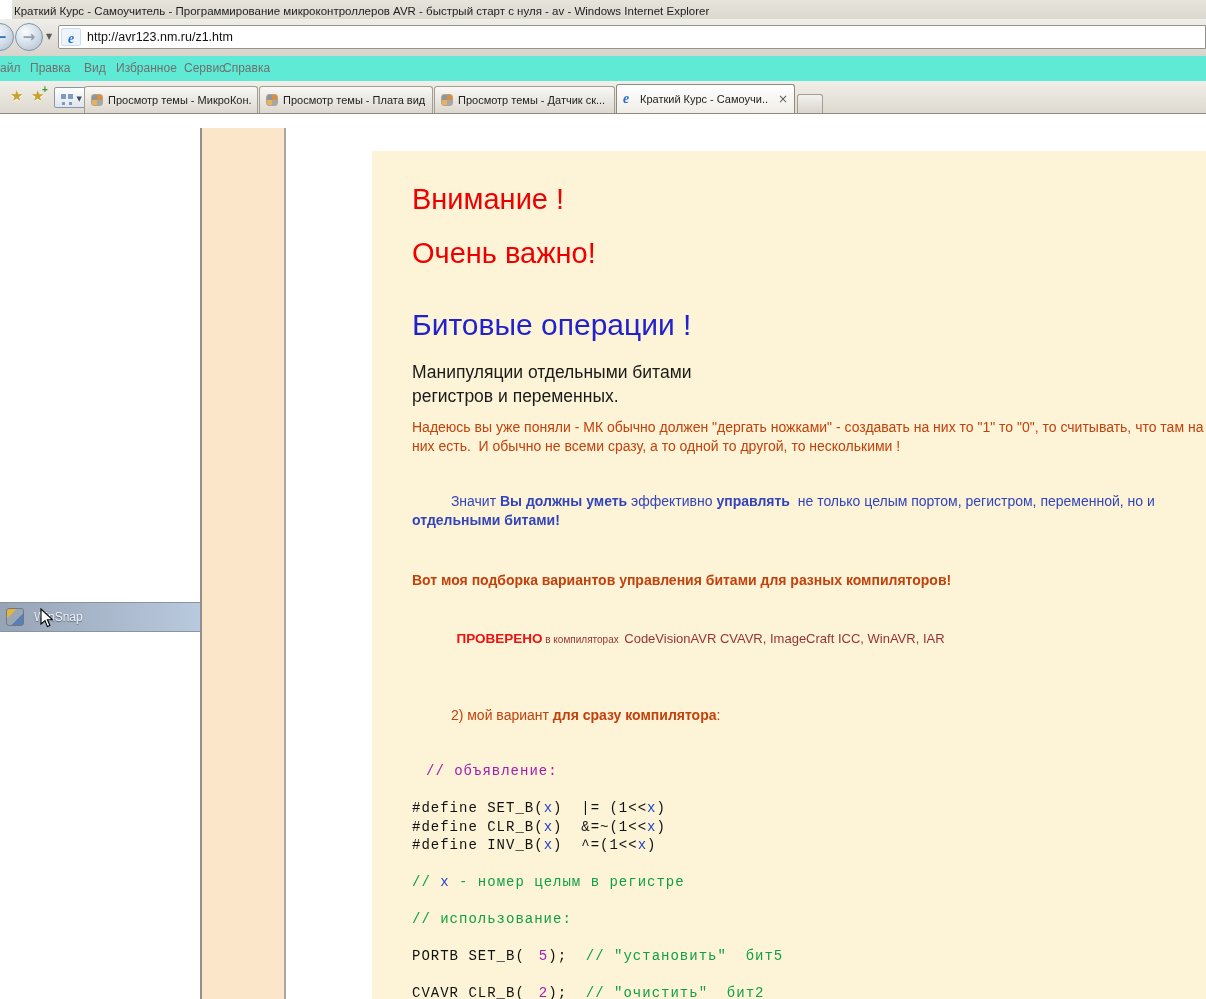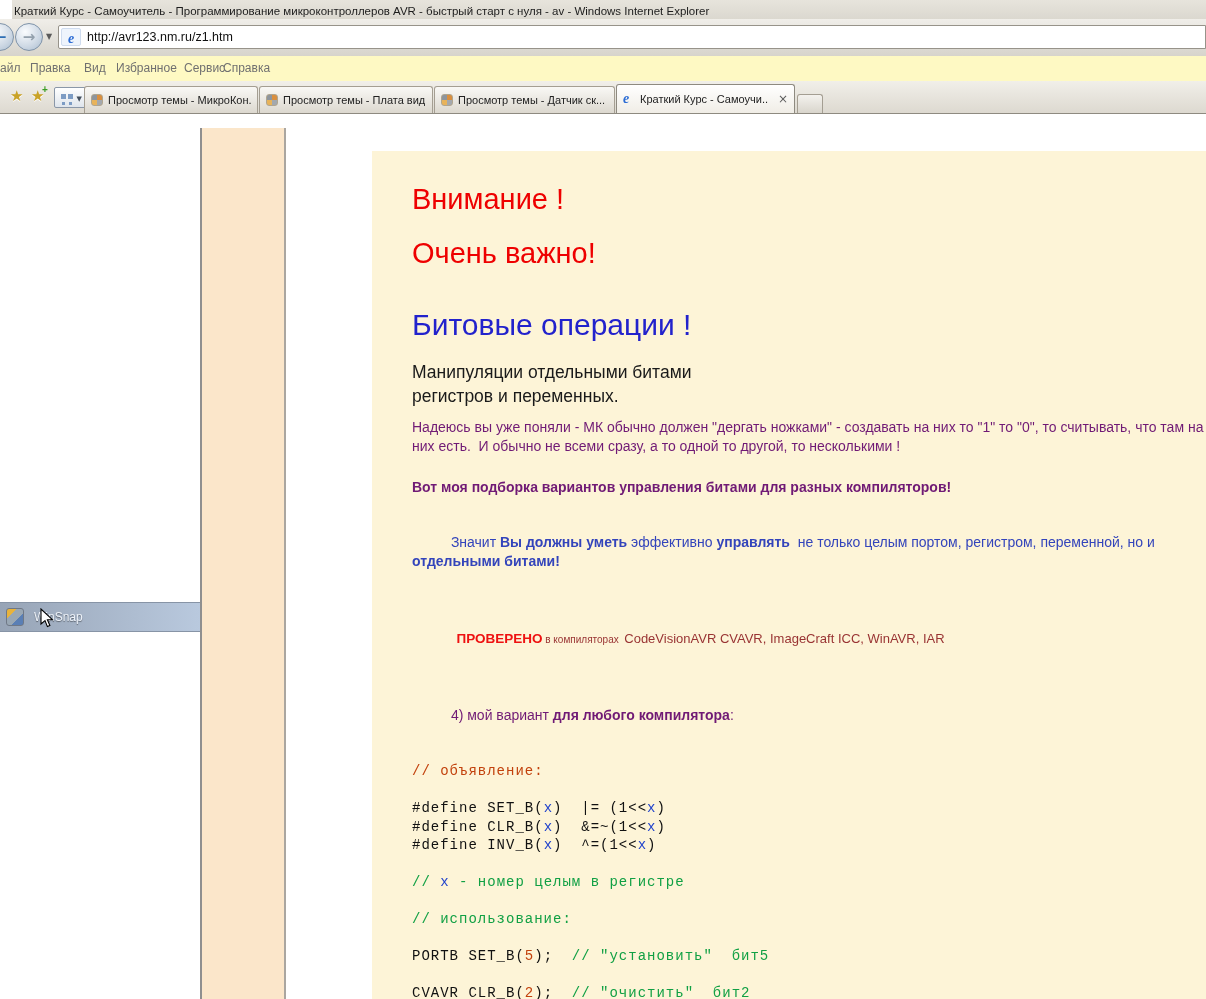--- a/index.html
+++ b/index.html
@@ -28,21 +28,21 @@
   .addr { position:absolute; left:58px; top:6px; right:0; height:24px; background:#fff;
     border:1px solid #97938a; border-radius:2px 0 0 2px; }
   .fav { position:absolute; left:2px; top:2px; width:20px; height:18px; background:#eef4fc;
     border:1px solid #cfdcef; border-radius:2px; text-align:center; line-height:17px; }
   .fav .e, .e-ico { font-family:"Liberation Serif",serif; font-style:italic; font-weight:bold;
     font-size:14px; color:#2b6cd4; }
   .url { position:absolute; left:28px; top:0; line-height:22px; font-size:12.5px; color:#111; }
 
   
   .menubar { position:absolute; left:0; top:56px; width:100%; height:25px;
-    background:#fef9c3; }
+    background:#5eead4; }
   .mi { position:absolute; top:0; line-height:25px; font-size:12px; color:#707070; }
 
   
   .tabbar { position:absolute; left:0; top:81px; width:100%; height:33px;
     background:linear-gradient(#f1efe9,#ddd9d0); border-bottom:1px solid #8e8a80; }
   .star { position:absolute; top:6px; font-family:"DejaVu Sans",sans-serif; font-size:15px;
     color:#c9a227; text-shadow:0 1px 0 #fff; }
   .star.s1 { left:10px; }
   .star.s2 { left:31px; }
   .star-plus { position:absolute; left:42px; top:3px; font-size:10px; font-weight:bold; color:#3a9d23; }
@@ -74,38 +74,38 @@
   .frame-strip { position:absolute; left:202px; top:0; width:82px; height:100%; background:#fbe6ca; }
   .frame-main { position:absolute; left:286px; top:0; right:0; height:100%; background:#fff; overflow:hidden; }
   .page { position:absolute; left:86px; top:23px; width:1020px; height:1400px;
     background:#fdf4d7; padding:31px 0 0 40px; }
 
   
   .h-red  { font-size:29px; line-height:34px; color:#ee0000; }
   .h-red.m20 { margin-top:20px; }
   .h-blue { font-size:30px; line-height:36px; color:#2222cc; margin-top:37px; }
   .sub { margin-top:17px; font-size:17.5px; line-height:24px; color:#1a1a1a; white-space:pre-line; }
-  .para { font-size:14px; line-height:19px; color:#701a75; width:795px; white-space:pre-wrap; }
+  .para { font-size:14px; line-height:19px; color:#c2410c; width:795px; white-space:pre-wrap; }
   .mi10 { margin-top:10px; }
   .para-blue { margin-top:17px; color:#3344bb; }
   .sel { margin-top:22px; font-weight:bold; }
   .proven { margin-top:21px; line-height:18px; white-space:pre-wrap; }
   .pv1 { font-size:13.5px; font-weight:bold; color:#ee1111; }
   .pv2 { font-size:10px; color:#993333; }
   .pv3 { font-size:13px; color:#993333; }
   .variant { margin-top:20px; }
   .bold { font-weight:bold; }
 
   
   .code { margin-top:18px; }
   .code-line { white-space:pre; font-family:"Liberation Mono","DejaVu Sans Mono",monospace;
     font-size:14px; letter-spacing:1px; line-height:18.5px; height:18.5px; }
   .tok-k { color:#111111; }
   .tok-b { color:#2244cc; }
-  .tok-r { color:#c2410c; }
+  .tok-r { color:#a21caf;margin-left:14px; }
   .tok-g { color:#11a044; }
 
   
   .winsnap { position:absolute; left:0; top:474px; width:200px; height:30px;
     background:linear-gradient(90deg,#97a4b6,#b9c9de); border-top:1px solid #8794a6;
     border-bottom:1px solid #8794a6; display:flex; align-items:center; padding-left:6px; gap:10px; }
   .ws-ico { width:18px; height:18px; border-radius:3px; border:1px solid #6f7886;
     background:linear-gradient(135deg,#e8b33c 0 30%, #99a7b4 30% 65%, #5a7fb5 65%); }
   .ws-label { font-size:12px; color:#edf2f9; text-shadow:0 1px 1px rgba(0,0,0,.45); }
   .cursor { position:absolute; left:40px; top:480px; z-index:9; }
@@ -182,32 +182,32 @@
 
     <div class="frame-main">
       <div class="page">
         <div class="h-red">Внимание !</div>
         <div class="h-red m20">Очень важно!</div>
         <div class="h-blue">Битовые операции !</div>
         <div class="sub">Манипуляции отдельными битами
 регистров и переменных.</div>
         <div class="para mi10">Надеюсь вы уже поняли - МК обычно должен "дергать ножками" - создавать на них то "1" то "0", то считывать, что там на них есть.  И обычно не всеми сразу, а то одной то другой, то несколькими !</div>
 
-        <div class="para sel">Вот моя подборка вариантов управления битами для разных компиляторов!</div>
-
         <div class="para para-blue">
           <span>Значит </span><span class="bold">Вы должны уметь</span><span> эффективно </span><span class="bold">управлять</span><span>  не только целым портом, регистром, переменной, но и </span><span class="bold">отдельными битами!</span>
         </div>
 
+        <div class="para sel">Вот моя подборка вариантов управления битами для разных компиляторов!</div>
+
         <div class="proven">
           <span class="pv1">ПРОВЕРЕНО</span><span class="pv2"> в компиляторах  </span><span class="pv3">CodeVisionAVR CVAVR, ImageCraft ICC, WinAVR, IAR</span>
         </div>
 
         <div class="para variant">
-          <span>4) мой вариант </span><span class="bold">для любого компилятора</span><span>:</span>
+          <span>2) мой вариант </span><span class="bold">для сразу компилятора</span><span>:</span>
         </div>
 
         <div class="code">
             <div class="code-line"><span class="tok-r">// объявление:</span></div>
             <div class="code-line">&nbsp;</div>
             <div class="code-line"><span class="tok-k">#define SET_B(</span><span class="tok-b">x</span><span class="tok-k">)  |= (1&lt;&lt;</span><span class="tok-b">x</span><span class="tok-k">)</span></div>
             <div class="code-line"><span class="tok-k">#define CLR_B(</span><span class="tok-b">x</span><span class="tok-k">)  &amp;=~(1&lt;&lt;</span><span class="tok-b">x</span><span class="tok-k">)</span></div>
             <div class="code-line"><span class="tok-k">#define INV_B(</span><span class="tok-b">x</span><span class="tok-k">)  ^=(1&lt;&lt;</span><span class="tok-b">x</span><span class="tok-k">)</span></div>
             <div class="code-line">&nbsp;</div>
             <div class="code-line"><span class="tok-g">// </span><span class="tok-b">x</span><span class="tok-g"> - номер целым в регистре</span></div>

